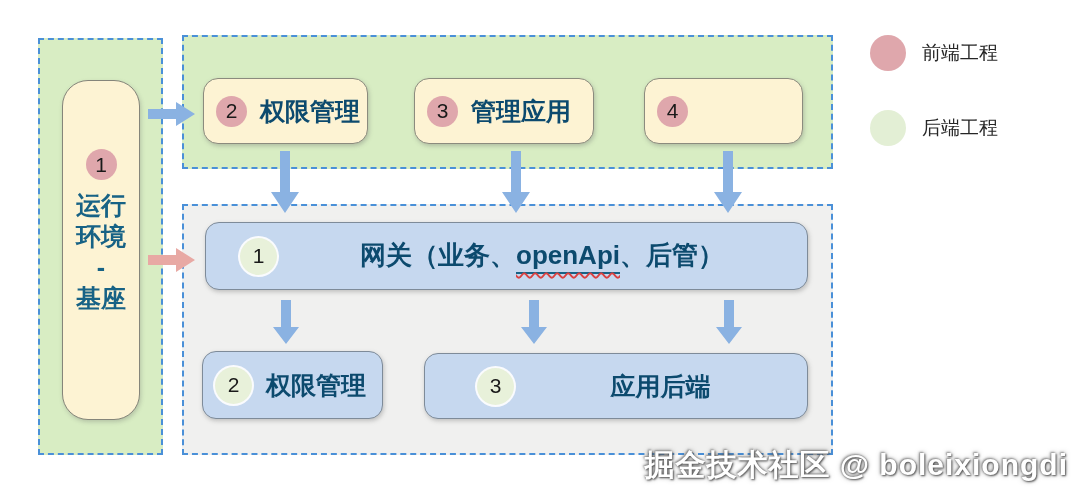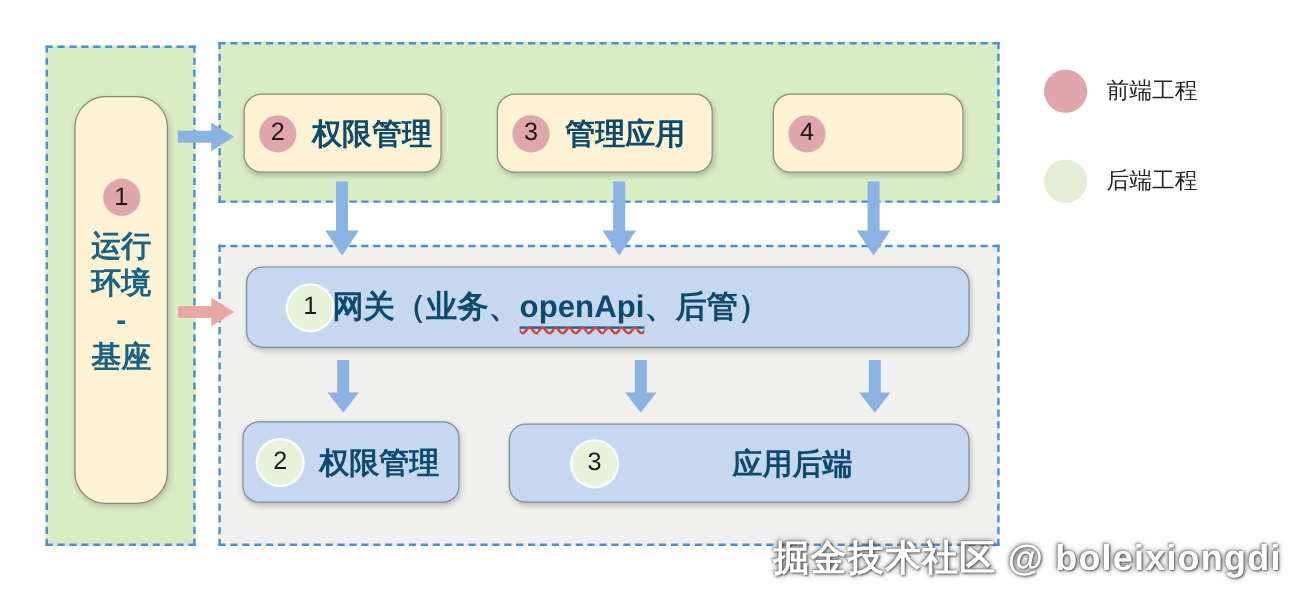--- a/index.html
+++ b/index.html
@@ -42,40 +42,40 @@
   .vline{display:block;color:#176285;font-weight:bold;font-size:25px;line-height:31px;text-align:center;}
 
   
   .fe-node{top:78px;height:66px;padding-left:12px;gap:13px;}
   .fe-node-1{left:203px;width:165px;}
   .fe-node-2{left:414px;width:180px;}
   .fe-node-3{left:644px;width:159px;}
 
   
   .gateway{left:205px;top:222px;width:603px;height:68px;padding-left:34px;}
-  .gateway .node-label{flex:1;font-size:26px;}
+  .gateway .node-label{flex:1;text-align:center;font-size:26px;}
   .gw-link{
     display:inline-block;border-bottom:2.5px solid #176285;
     text-decoration:underline wavy #d94040;text-decoration-thickness:2px;
     text-underline-offset:8px;padding-bottom:1px;
   }
 
   
   .be-node-1{left:202px;top:351px;width:181px;height:68px;padding-left:12px;gap:14px;}
   .be-node-2{left:424px;top:353px;width:384px;height:66px;padding-left:52px;}
   .be-node-2 .node-label{flex:1;text-align:center;}
 
   
   .arrow{position:absolute;line-height:0;}
   .arrow svg{display:block;}
   .fill-blue{fill:#8ab2e2;}
   .fill-pink{fill:#e8a9a4;}
 
   
-  .legend-item{position:absolute;display:flex;align-items:center;gap:16px;margin-top:23px;}
+  .legend-item{position:absolute;display:flex;align-items:center;gap:16px;}
   .legend-item-1{left:870px;top:35px;}
   .legend-item-2{left:870px;top:110px;font-family:Liberation Serif, serif;}
   .swatch{width:36px;height:36px;border-radius:50%;flex:none;}
   .swatch-pink{background:#dfa7ac;}
   .swatch-green{background:#e3efd5;}
   .legend-label{color:#262626;font-size:19px;white-space:nowrap;}
 
   
   .watermark{
     position:absolute;right:12px;bottom:6px;font-size:30px;color:#ffffff;font-weight:bold;

